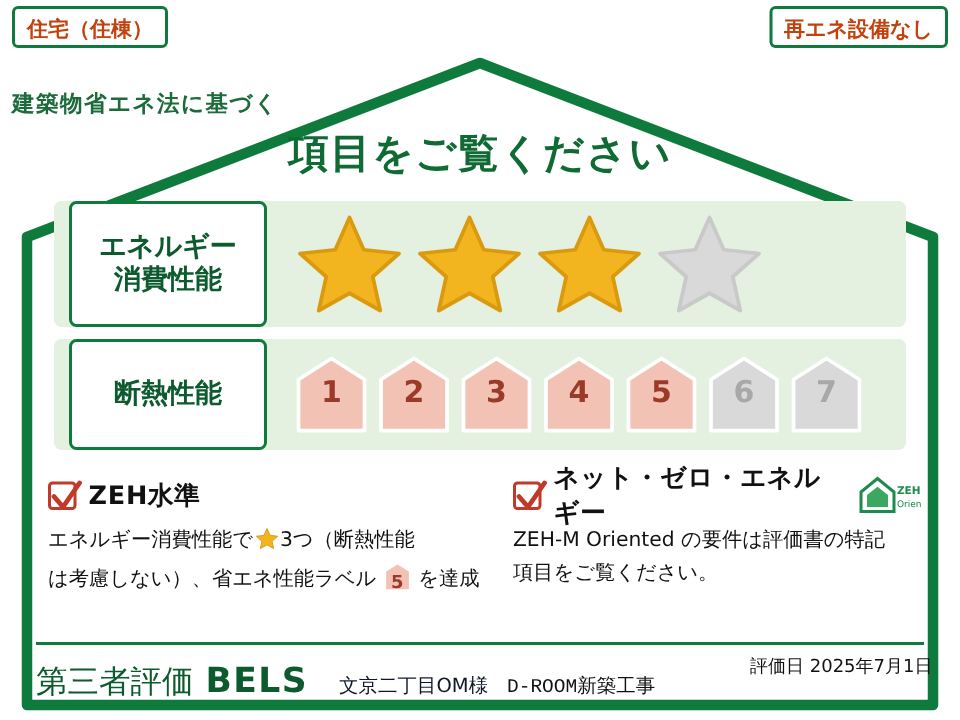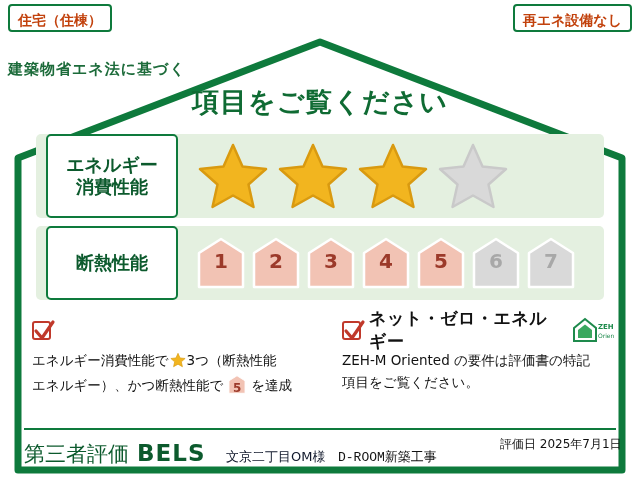--- a/index.html
+++ b/index.html
@@ -400,26 +400,27 @@
         </div>
       </div>
 
       <div class="info-left">
         <div class="info-head">
           <div class="check">
             <svg width="24" height="24" viewBox="0 0 24 24">
               <path d="M4 12 L10 19 L21 3" fill="none" stroke="#c0392b" stroke-width="3.2" stroke-linecap="round" stroke-linejoin="round"></path>
             </svg>
           </div>
+          <div class="info-head-text">ZEH水準</div>
         </div>
         <div class="info-body">
           <span>エネルギー消費性能で</span><span class="inline-star"><svg width="16" height="16" viewBox="0 0 74 70">
                 <path d="M37 4 L46.5 25.5 L70 28 L52.5 43.5 L57.5 66 L37 54.5 L16.5 66 L21.5 43.5 L4 28 L27.5 25.5 Z" fill="#f2b51f" stroke="#d99a10" stroke-width="3" stroke-linejoin="round"></path>
               </svg></span><span>3つ（断熱性能</span><br>
-          <span>エネルギー）、かつ断熱性能で</span><span class="inline-grade"><svg width="24" height="19" viewBox="0 0 50 52">
+          <span>は考慮しない）、省エネ性能ラベル</span><span class="inline-grade"><svg width="24" height="19" viewBox="0 0 50 52">
                 <path d="M25 2 L47 16 L47 50 L3 50 L3 16 Z" fill="#f2c3b4" stroke="#ffffff" stroke-width="2.5" stroke-linejoin="round"></path>
               </svg><span class="num">5</span></span><span>を達成</span>
         </div>
       </div>
 
       <div class="info-right">
         <div class="info-head">
           <div class="check">
             <svg width="24" height="24" viewBox="0 0 24 24">
               <path d="M4 12 L10 19 L21 3" fill="none" stroke="#c0392b" stroke-width="3.2" stroke-linecap="round" stroke-linejoin="round"></path>

